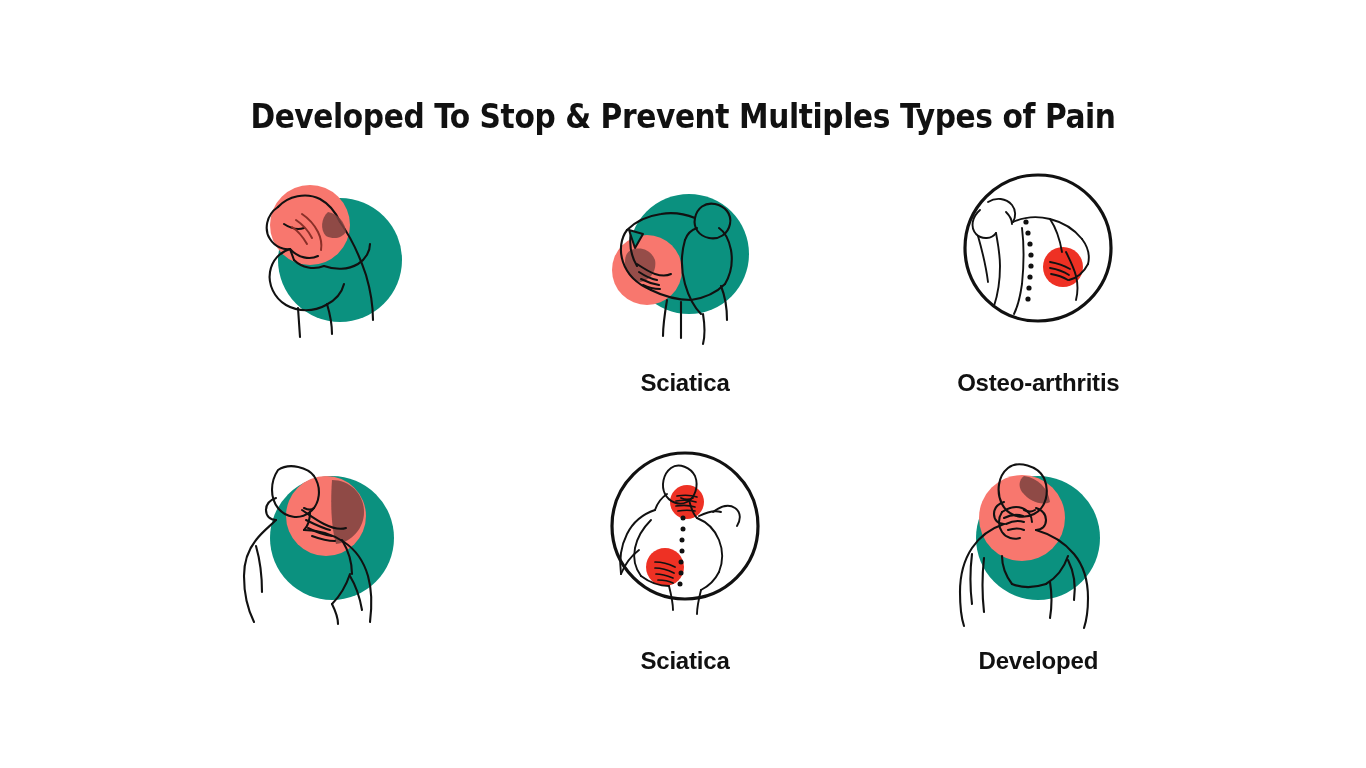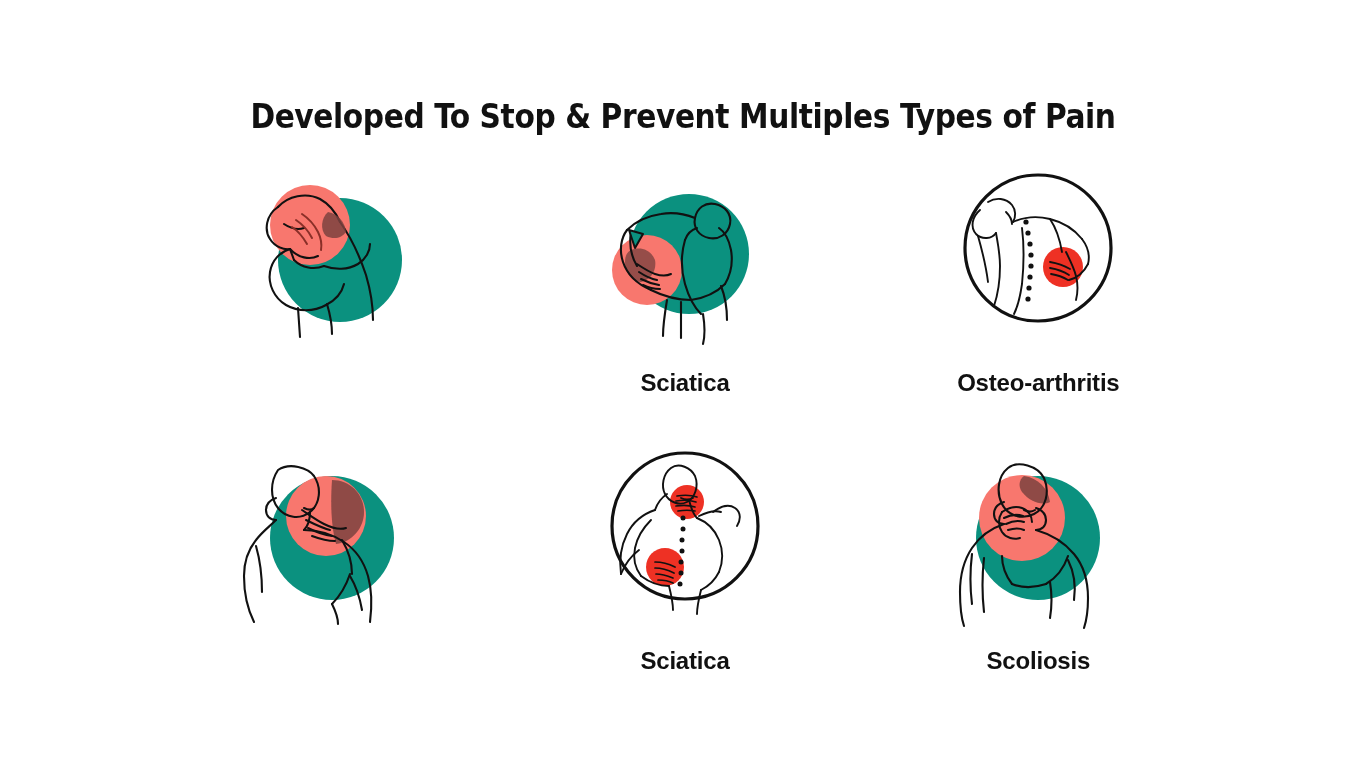--- a/index.html
+++ b/index.html
@@ -324,17 +324,17 @@
           </g>
           <g fill="none" stroke="#111111" stroke-width="2" stroke-linecap="round" stroke-linejoin="round">
             <path d="M64 62 C70 58 78 56 84 58 C90 60 94 66 94 72"></path>
             <path d="M66 68 C72 65 79 64 85 66"></path>
             <path d="M68 74 C74 71 80 70 86 72"></path>
             <path d="M70 80 C76 78 82 78 86 80"></path>
             <path d="M64 62 C60 68 60 76 64 82 C68 88 76 90 82 88"></path>
           </g>
         </svg>
       </div>
-      <div class="caption">Scoliosis</div>
+      <div class="caption">Developed</div>
     </div>
 
   </div>
 </div>
 
 </body></html>

